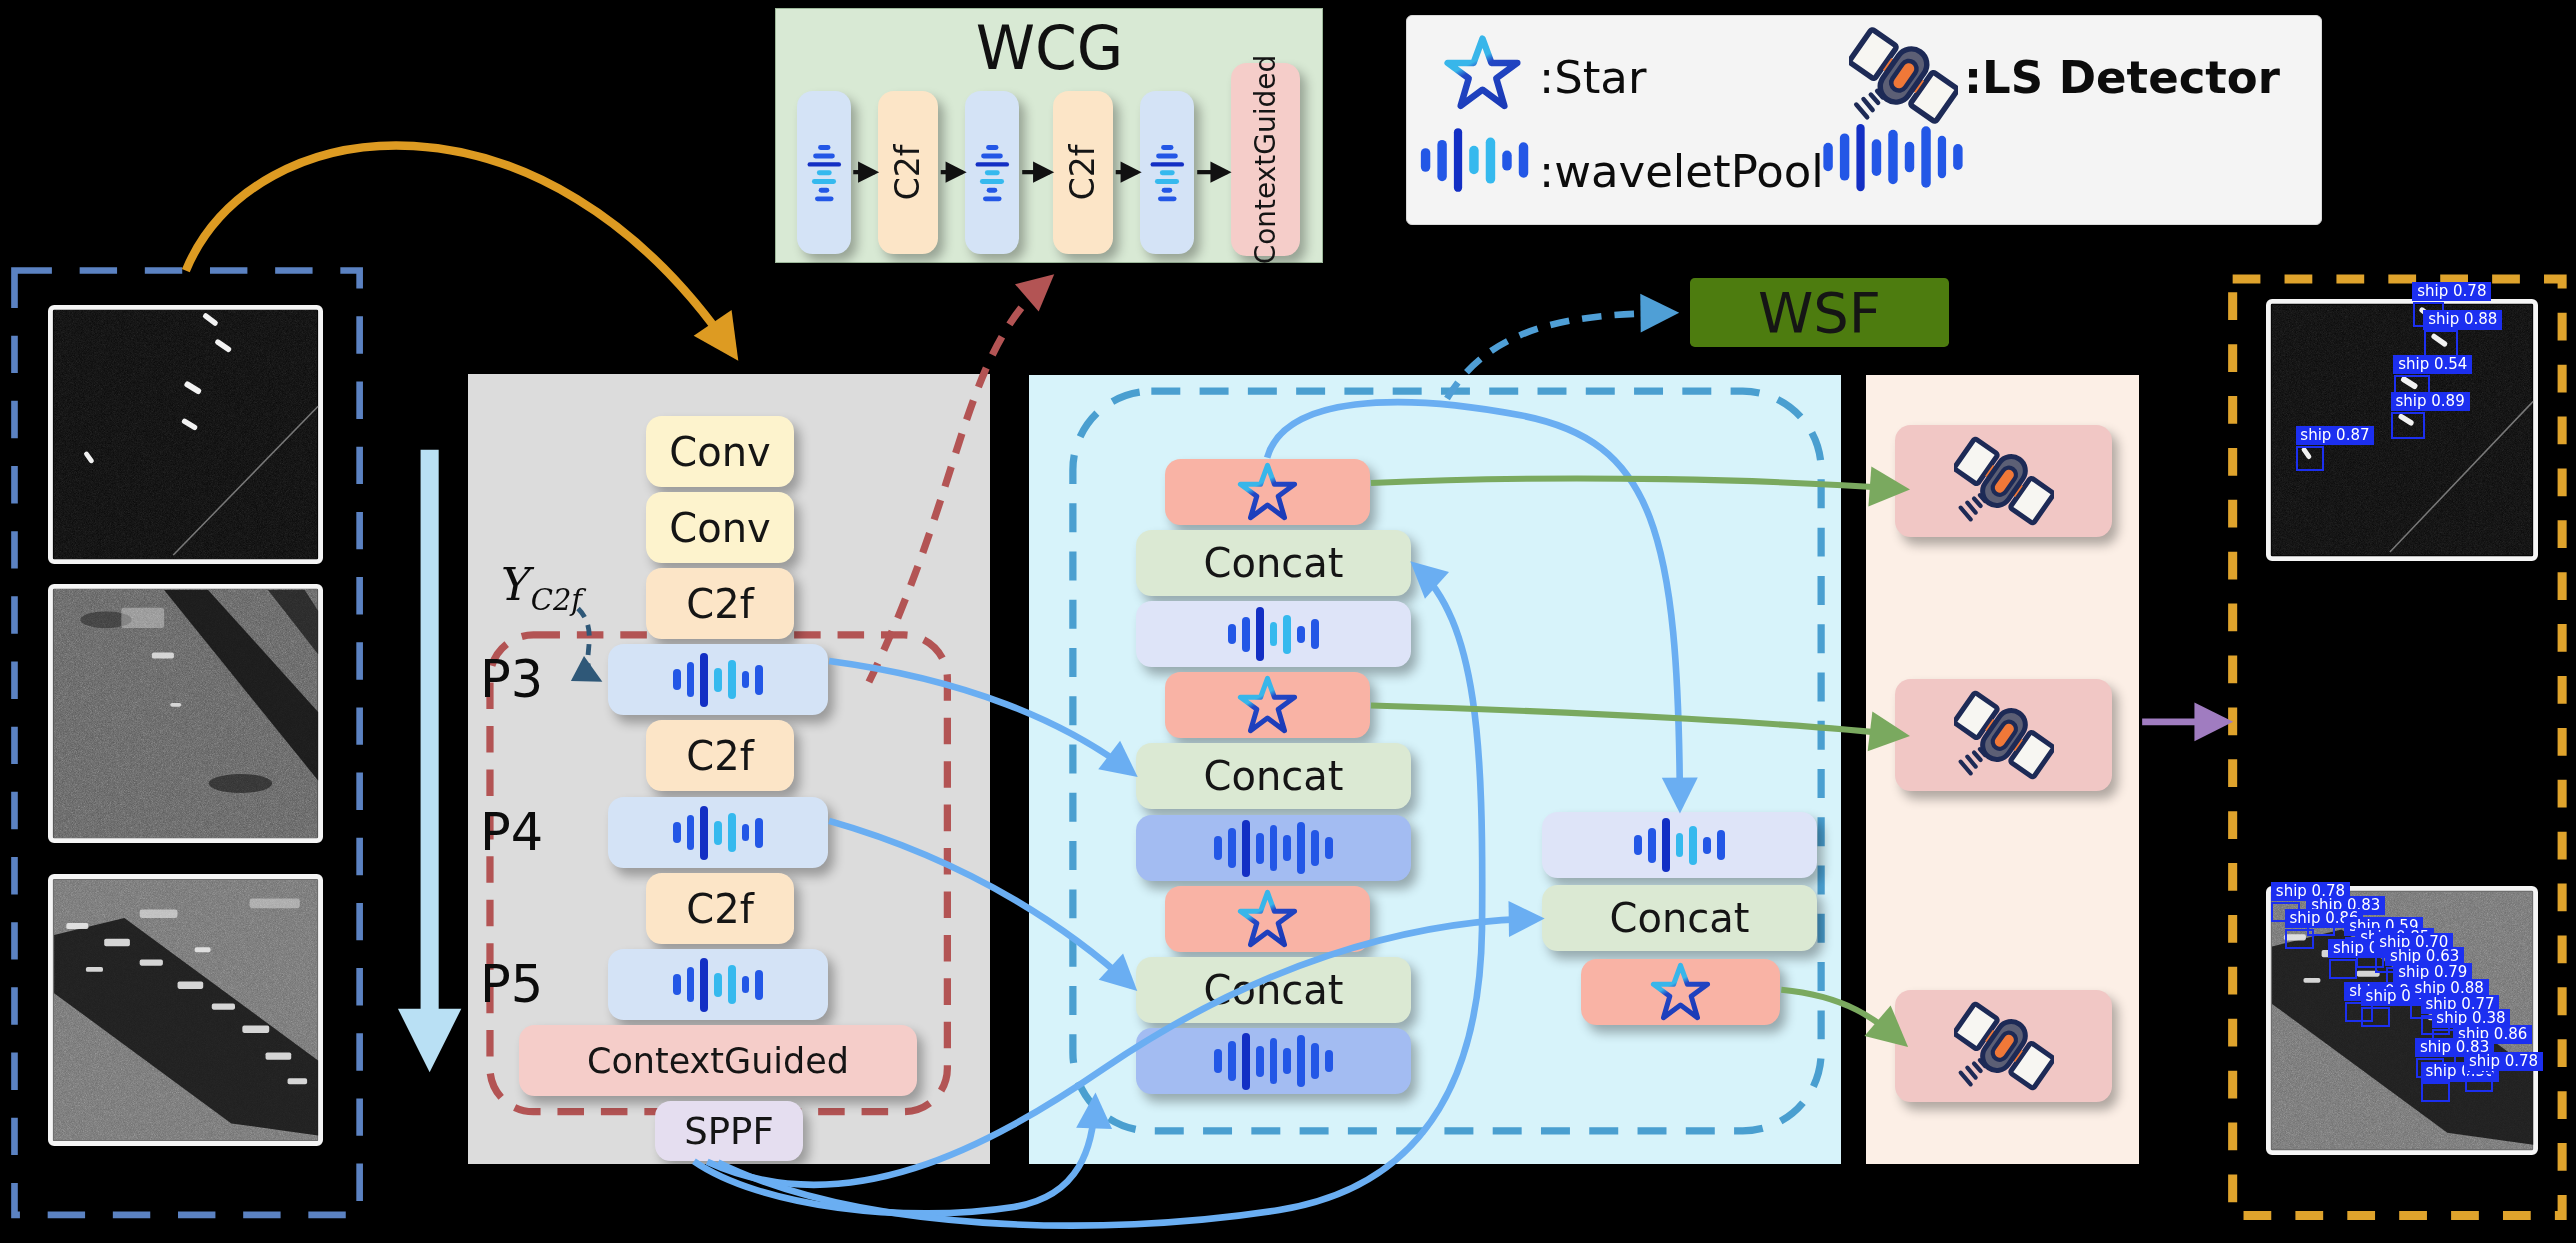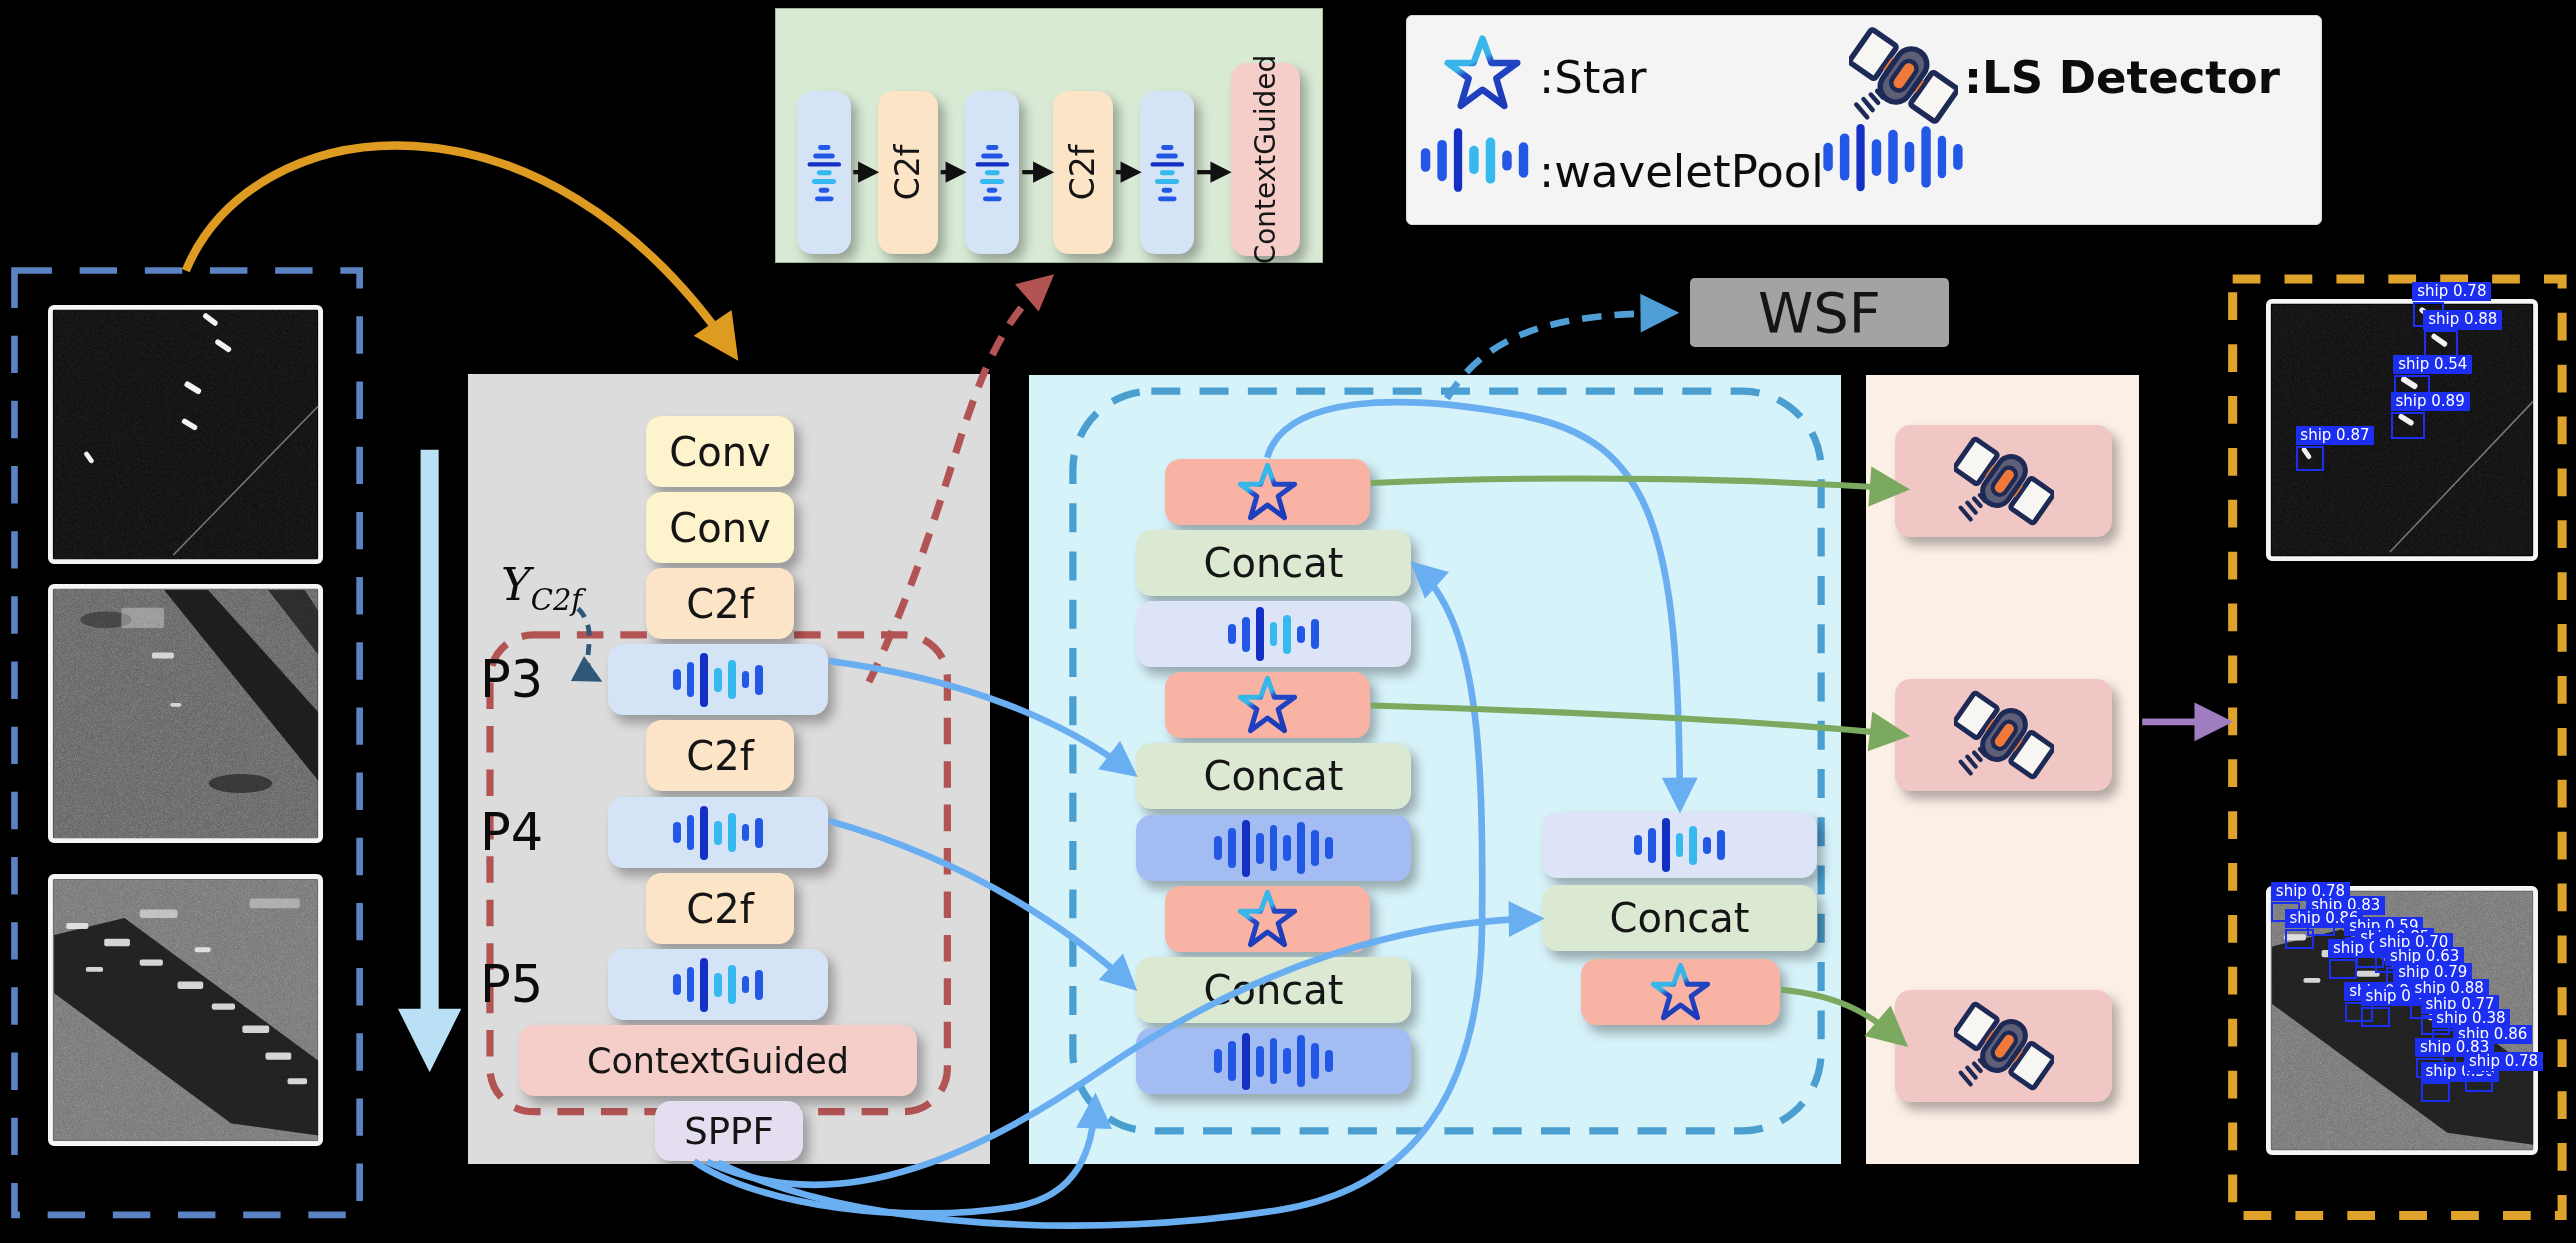--- a/index.html
+++ b/index.html
@@ -72,20 +72,21 @@
   </svg>
 
   <svg class="underlay" viewBox="0 0 4269 2061" width="2576" height="1244">
     <rect x="24" y="448" width="572" height="1565" fill="none" stroke="#5b82c2" stroke-width="11" stroke-dasharray="62 46"></rect>
     <rect x="3700" y="462" width="546" height="1552" fill="none" stroke="#dfa32c" stroke-width="15" stroke-dasharray="46 40"></rect>
     <rect x="812" y="1052" width="758" height="790" rx="72" fill="none" stroke="#b35454" stroke-width="12" stroke-dasharray="44 28"></rect>
     <rect x="1778" y="648" width="1240" height="1226" rx="130" fill="none" stroke="#4a9fd0" stroke-width="12" stroke-dasharray="48 32"></rect>
   </svg>
 
   <div class="panel" style="left:775px;top:8.4px;width:546px;height:253px;background:#d8e9d4;border:1.2px solid #9db89a;"></div>
+  <div class="txt title" style="left:956px;top:13.3px;width:187px;text-align:center;">WCG</div>
   <div class="block bwave" style="left:797px;top:91px;width:54px;height:163px;">
       <span class="bars rot90">
         <i style="height:20.5px;background:#2357e6"></i>
         <i style="height:35px;background:#2357e6"></i>
         <i style="height:54px;background:#132fc4"></i>
         <i style="height:24px;background:#35b9ee"></i>
         <i style="height:39px;background:#35b9ee"></i>
         <i style="height:17px;background:#2357e6"></i>
         <i style="height:30px;background:#2357e6"></i>
       </span>
@@ -288,21 +289,21 @@
     </div>
   <div class="block green" style="left:1542px;top:885px;width:275px;height:66px;">
       <span>Concat</span>
     </div>
   <div class="block salmon" style="left:1581px;top:959px;width:199px;height:66px;">
       <svg style="width:63px;height:63px;" viewBox="0 0 100 100">
         <use href="#star-sym"></use>
       </svg>
     </div>
 
-  <div class="block" style="left:1690px;top:278px;width:259px;height:69px;background:#a3a3a3;border-radius:4.8px;font-size:56px;box-shadow:none;">
+  <div class="block" style="left:1690px;top:278px;width:259px;height:69px;background:#4d7c0f;border-radius:4.8px;font-size:56px;box-shadow:none;">
       <span>WSF</span>
     </div>
 
   <div class="panel" style="left:1866px;top:375px;width:273px;height:789px;background:#fcefe6;"></div>
   <div class="block det" style="left:1895px;top:425px;width:217px;height:112px;">
       <svg style="width:100px;height:100px;" viewBox="0 0 120 120">
         <use href="#sat-sym"></use>
       </svg>
     </div>
   <div class="block det" style="left:1895px;top:679px;width:217px;height:112px;">

